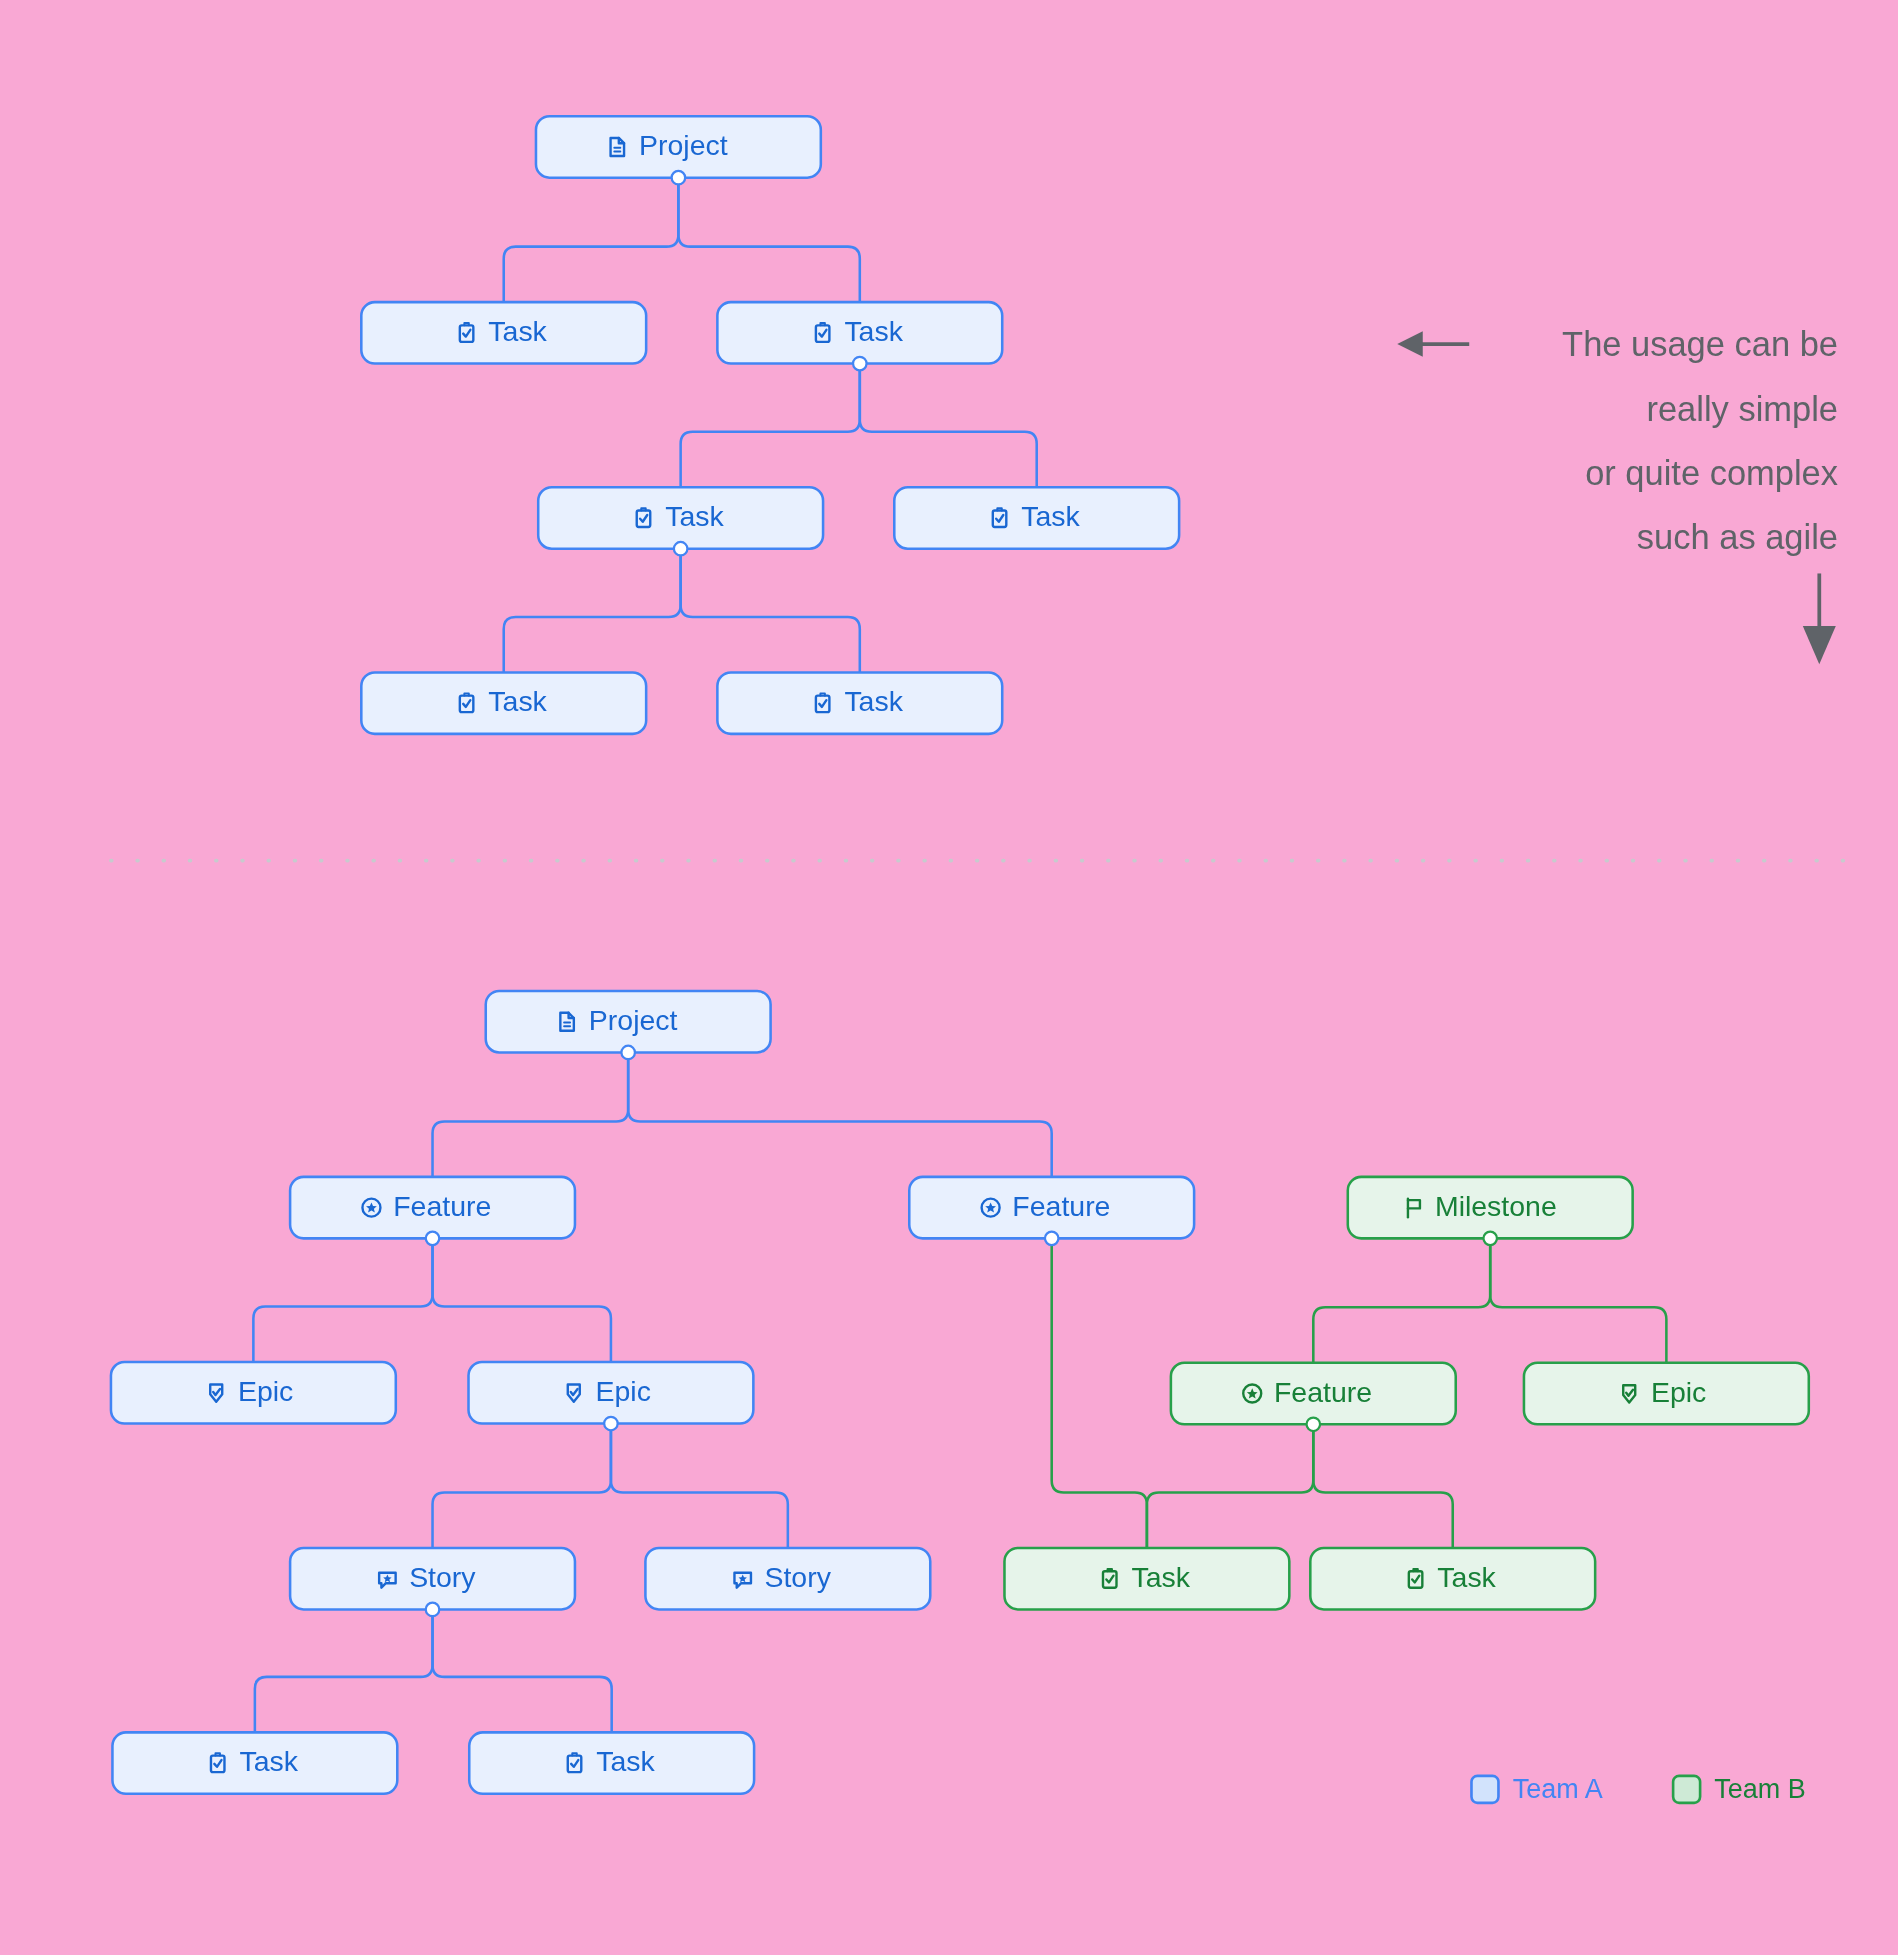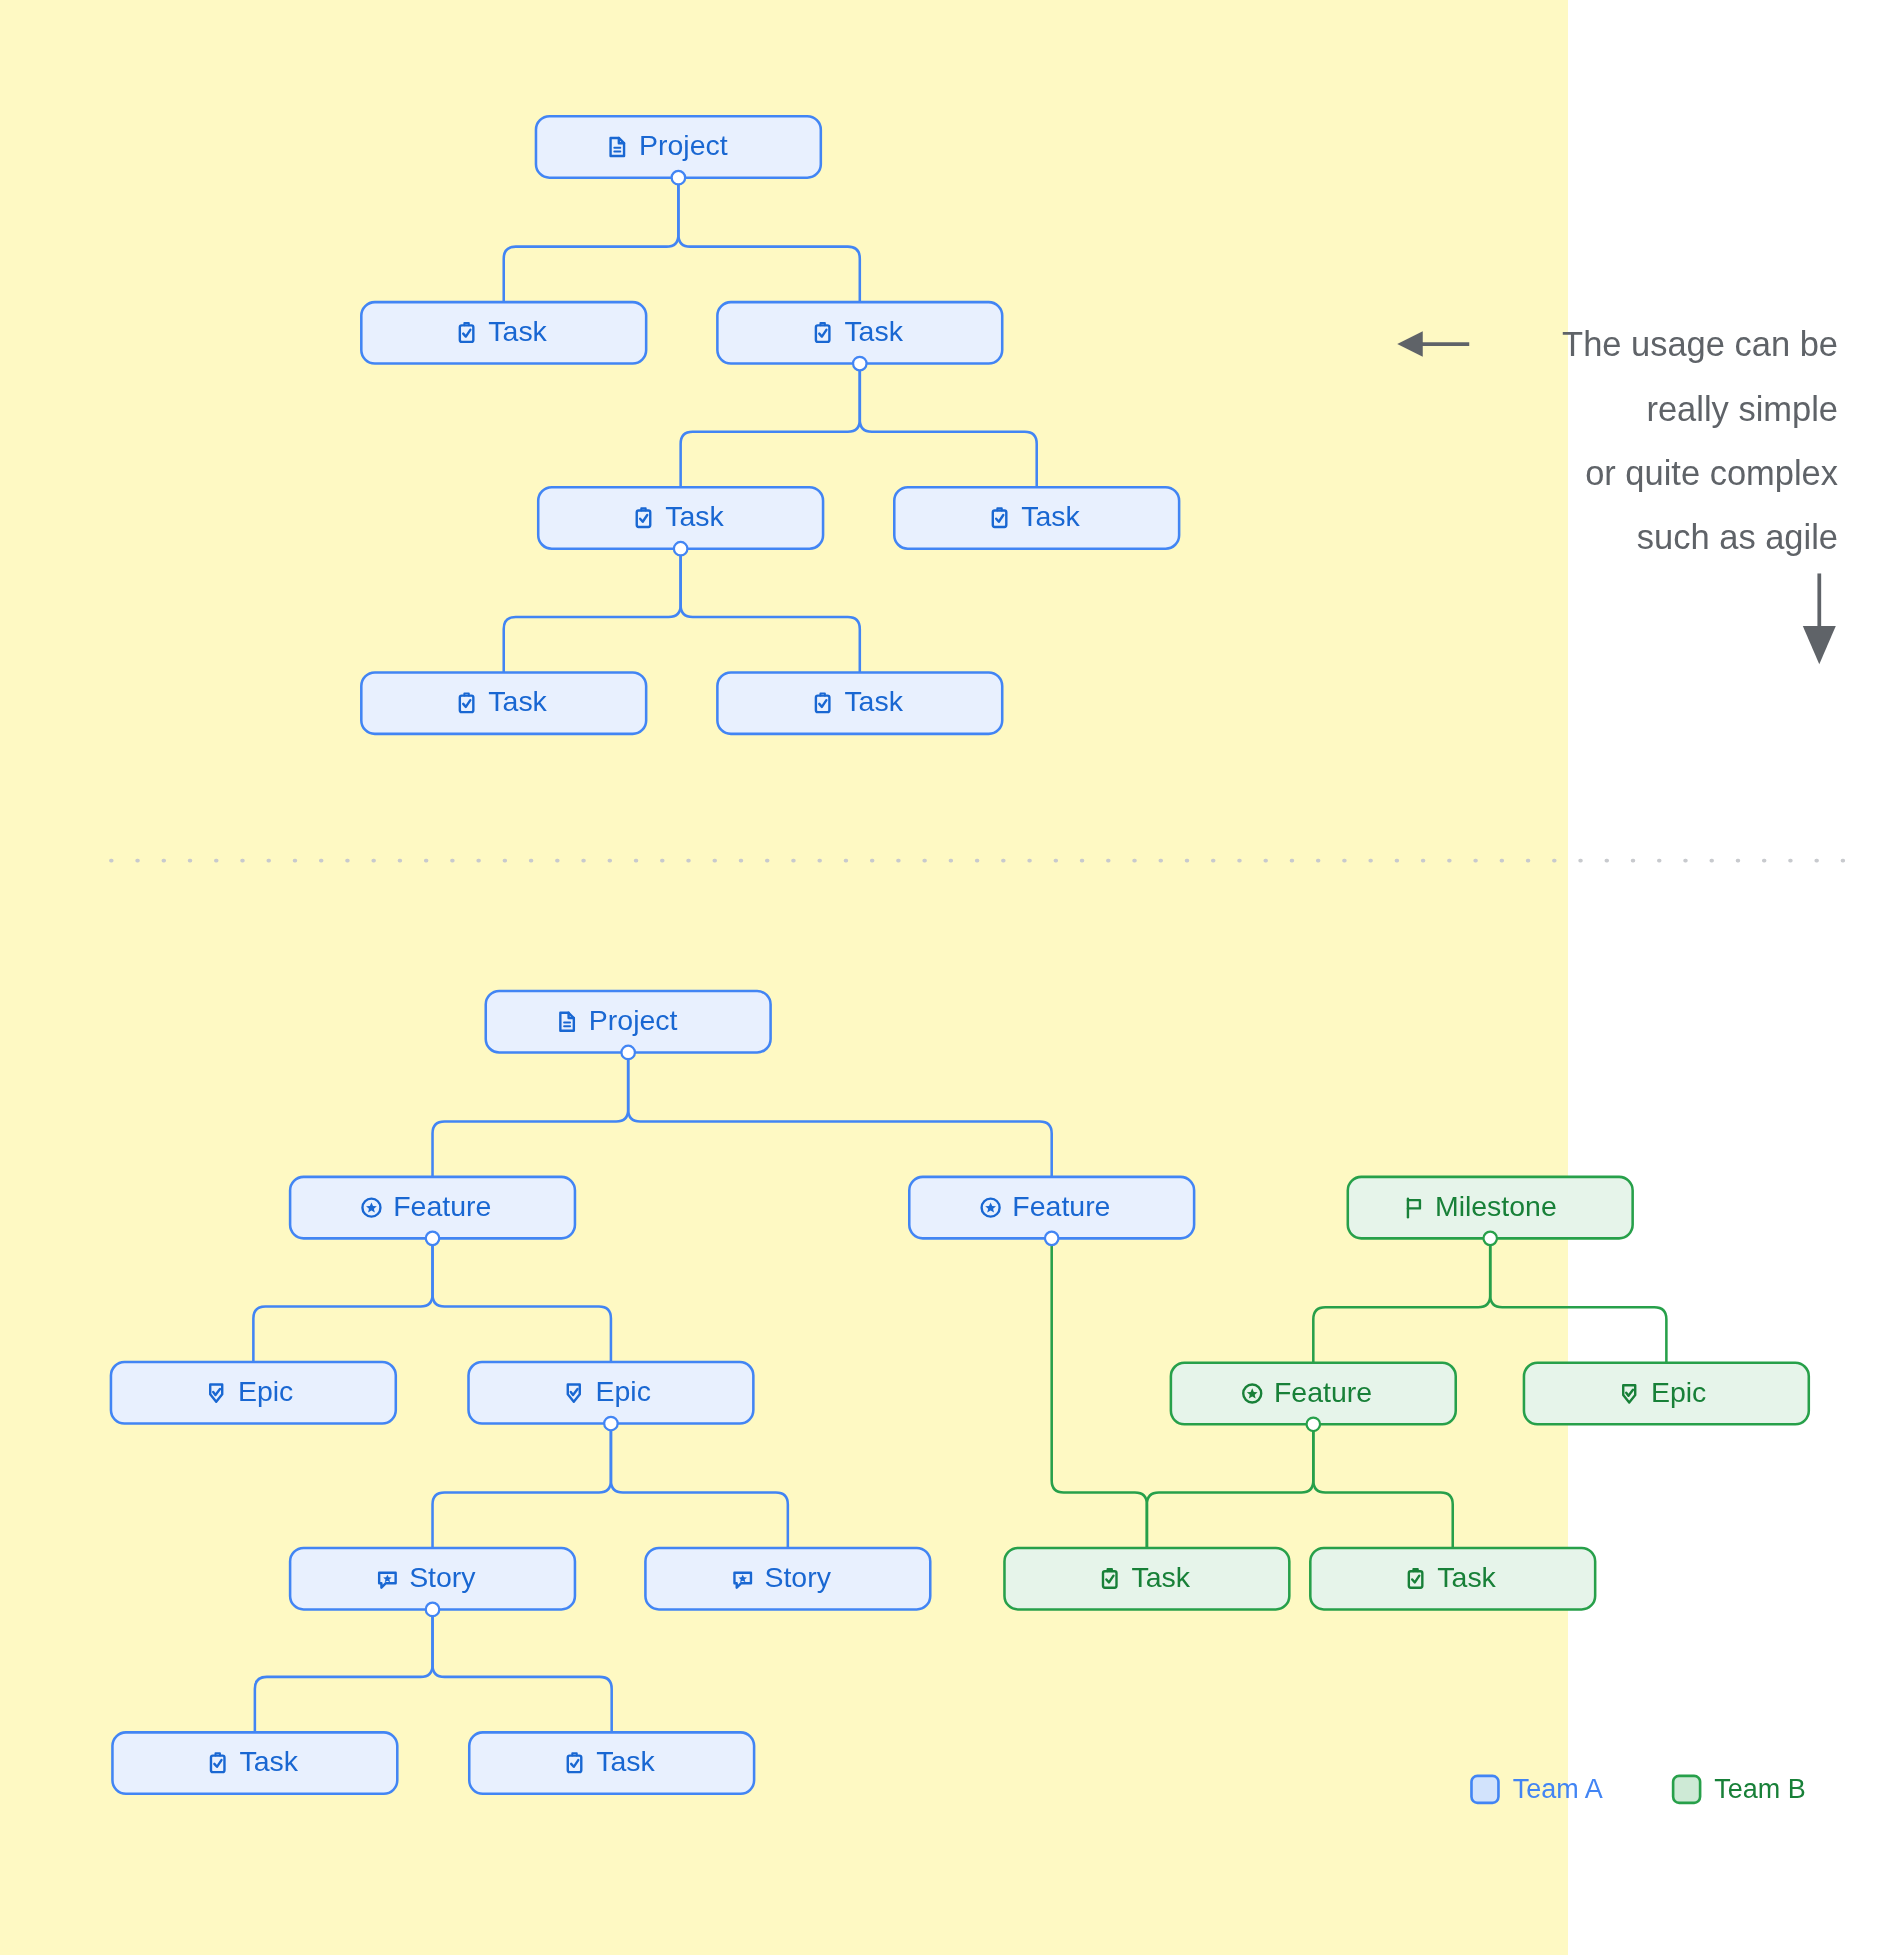--- a/index.html
+++ b/index.html
@@ -9,23 +9,23 @@
   }
   body {
     width: 1898px;
     height: 1955px;
     font-family: "Liberation Sans", sans-serif;
     overflow: hidden;
     position: relative;
   }
   #stage {
     position: relative;
-    width: 1568px;
+    width: 1898px;
     height: 1955px;
-    background: #fef9c3;
+    background: #f9a8d4;
   }
   svg.layer {
     position: absolute;
     top: 0;
     left: 0;
     width: 1898px;
     height: 1955px;
     overflow: visible;
   }
   .node-label {

